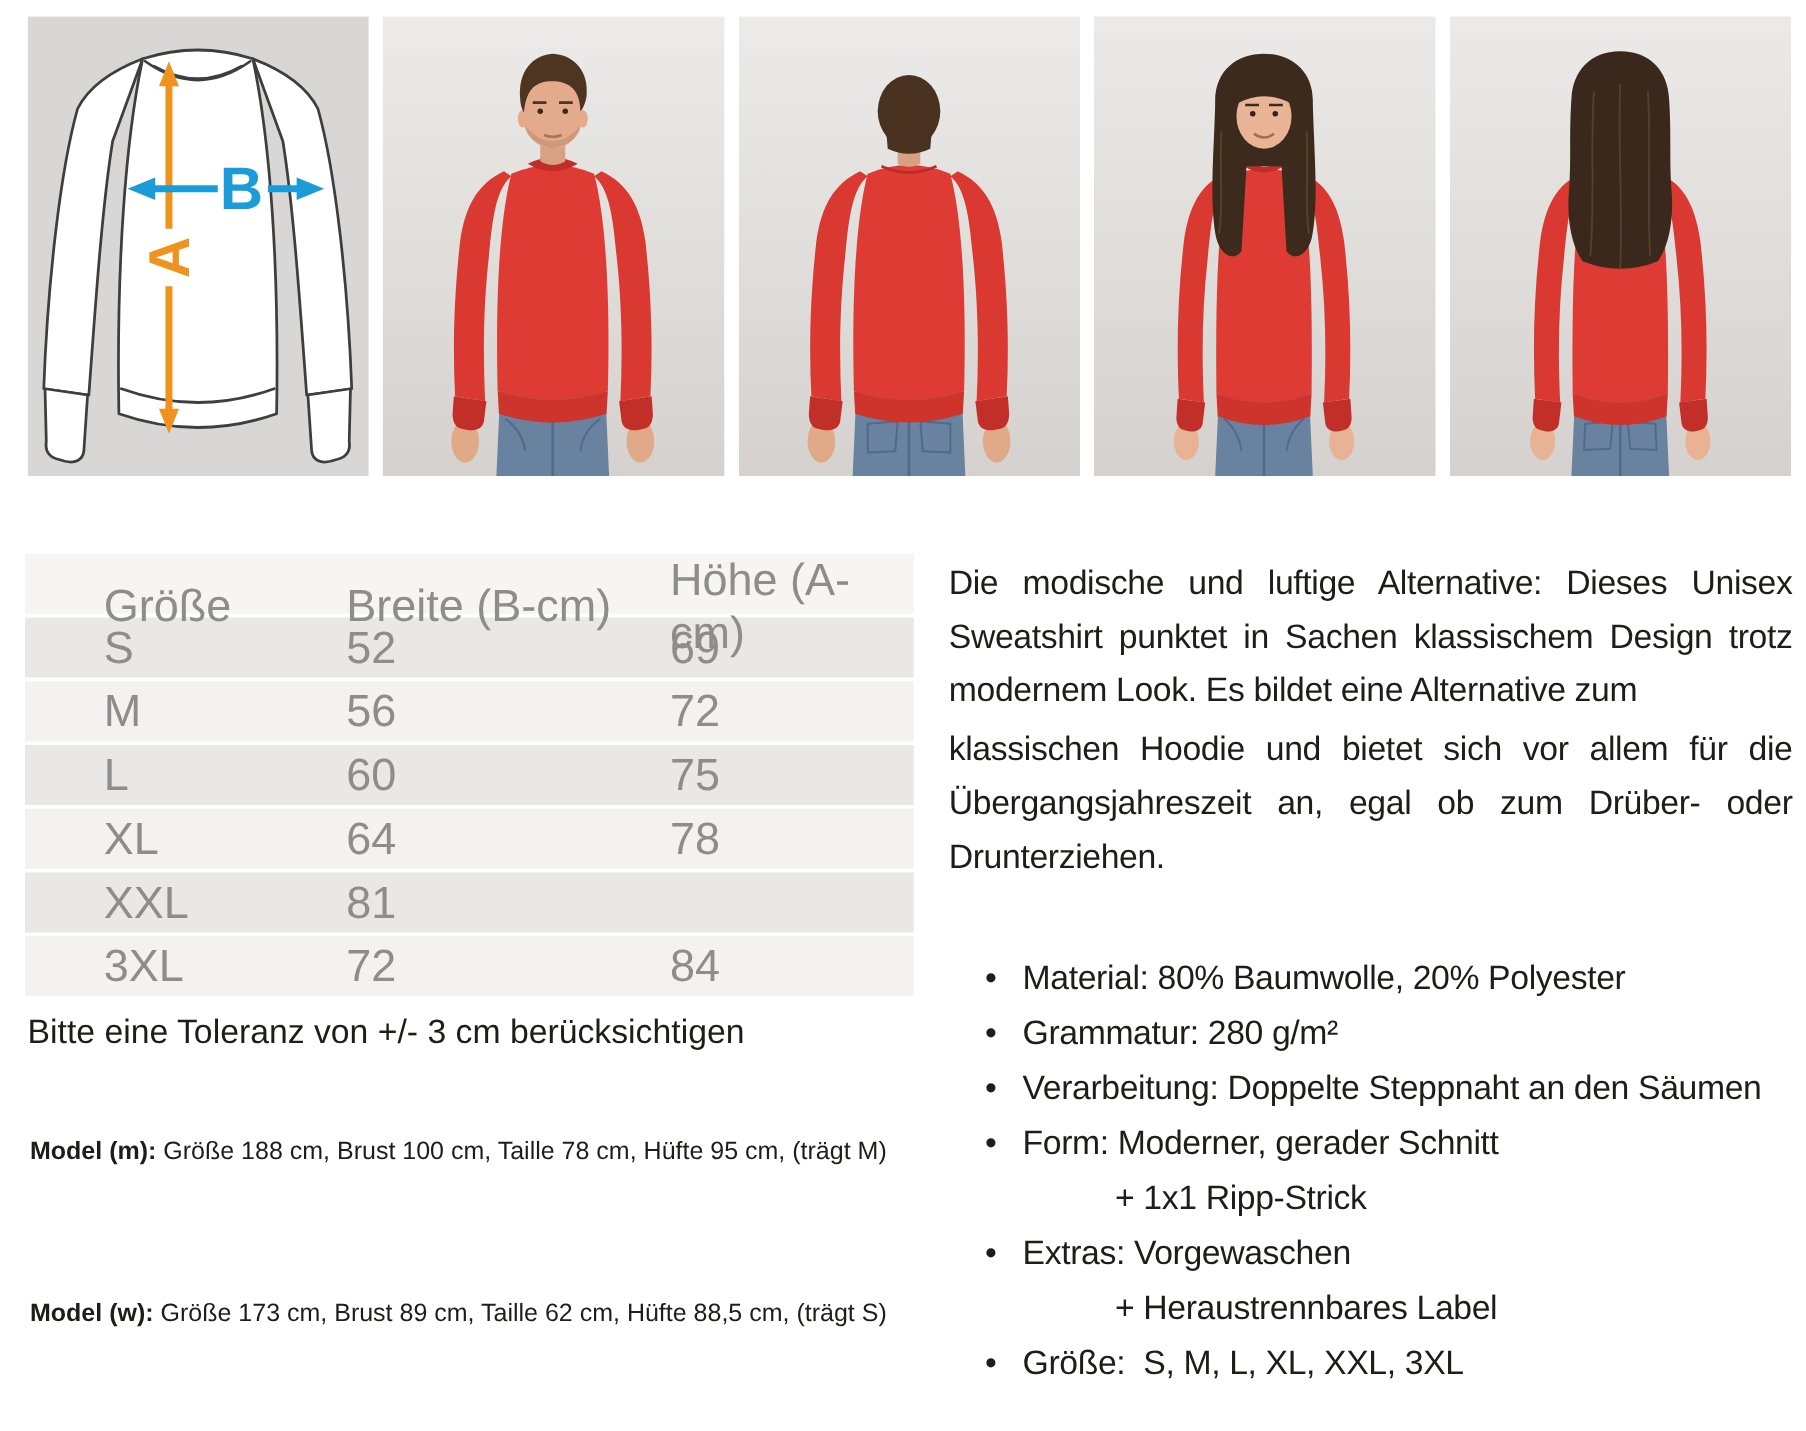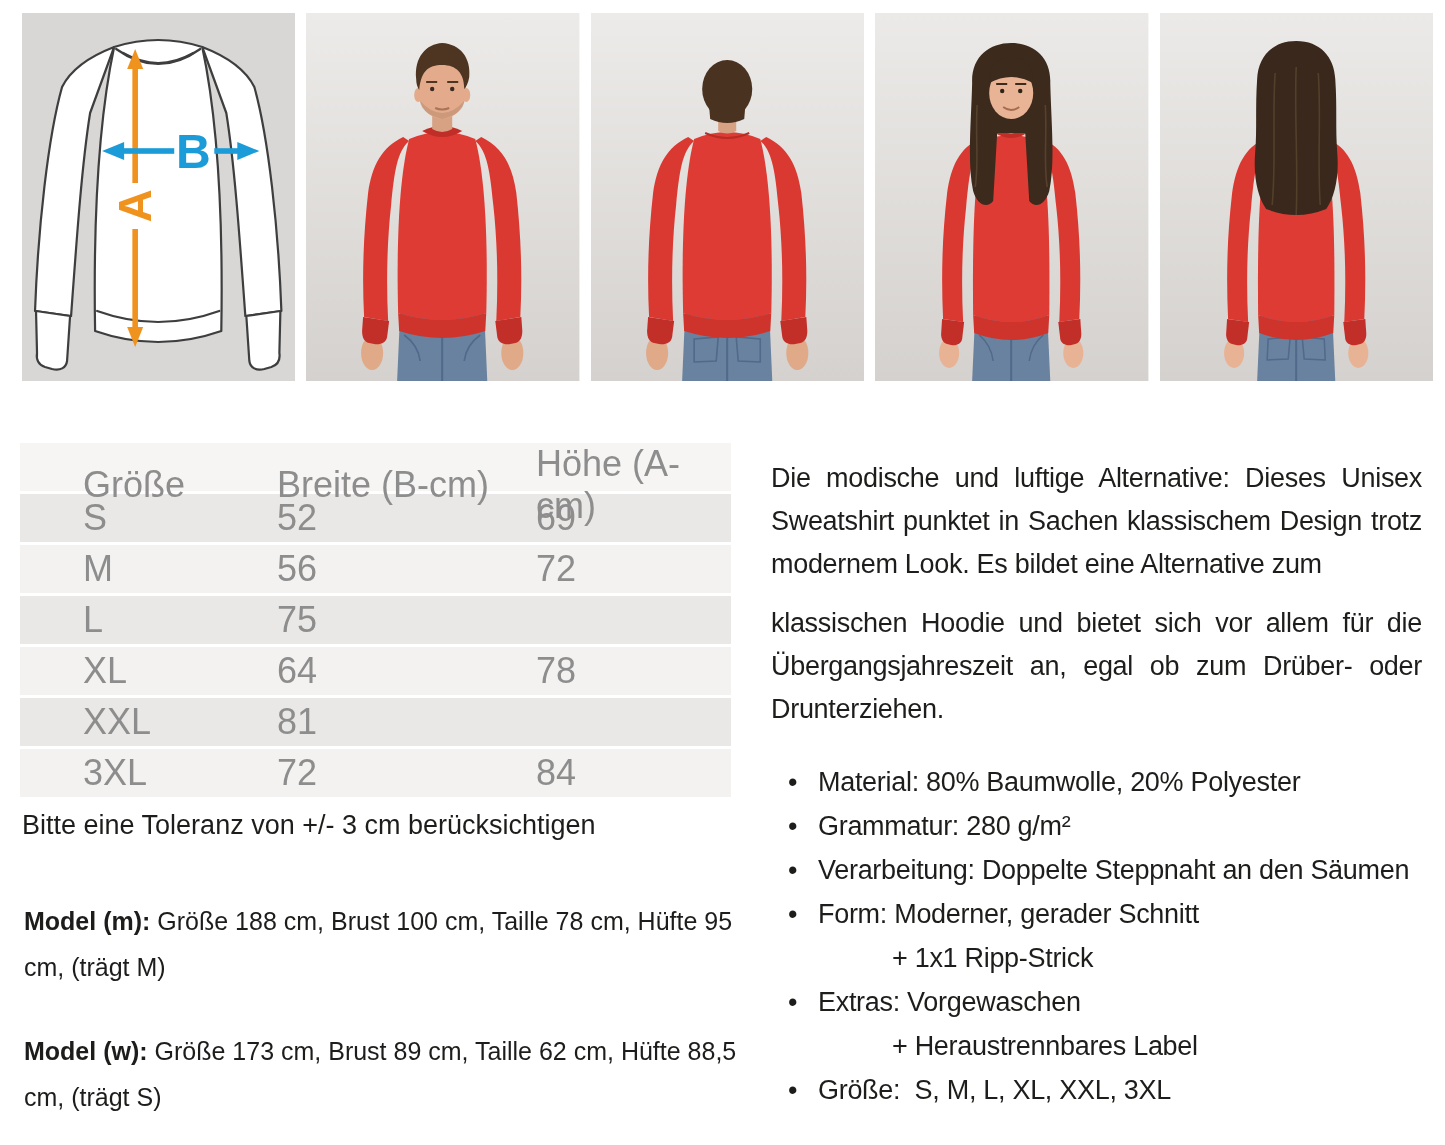--- a/index.html
+++ b/index.html
@@ -29,32 +29,32 @@
   .t-odd  { background:#e9e8e6; }
   .t-even { background:#f3f2f1; }
 
   .tolerance {
     position:absolute; left:22px; top:810px; width:700px;
     font-size:27px; color:#1d1d1b;
   }
 
   .model-block {
     position:absolute; left:24px; width:716px;
-    font-size:25px; line-height:46px; color:#1d1d1b;
+    font-size:20px; line-height:46px; color:#1d1d1b;
   }
   .model-m { top:898px; }
   .model-w { top:1028px; }
   .model-label { font-weight:700; }
 
   
   .description {
     position:absolute; left:755px; top:441px; width:683px;
     font-size:27px; line-height:43px; letter-spacing:-0.3px; color:#1d1d1b;
   }
-  .description p { margin:16px; text-align:justify; }
+  .description p { margin:4px; text-align:justify; }
 
   .bullet-list {
     position:absolute; left:782px; top:744px; width:683px;
     font-size:27px; line-height:44px; letter-spacing:-0.3px; color:#1d1d1b;margin-top:16px;
   }
   .bullet-item { position:relative; padding-left:36px; white-space:pre-wrap; }
   .bullet-item::before {
     content:"\2022"; position:absolute; left:6px; top:0; color:#1d1d1b;
   }
   .bullet-item.continuation { padding-left:110px; }
@@ -263,20 +263,21 @@
       <div>52</div>
       <div>69</div>
     </div>
     <div class="t-row t-even">
       <div>M</div>
       <div>56</div>
       <div>72</div>
     </div>
     <div class="t-row t-odd">
       <div>L</div>
+      <div>60</div>
       <div>75</div>
     </div>
     <div class="t-row t-even">
       <div>XL</div>
       <div>64</div>
       <div>78</div>
     </div>
     <div class="t-row t-odd">
       <div>XXL</div>
       <div>81</div>

